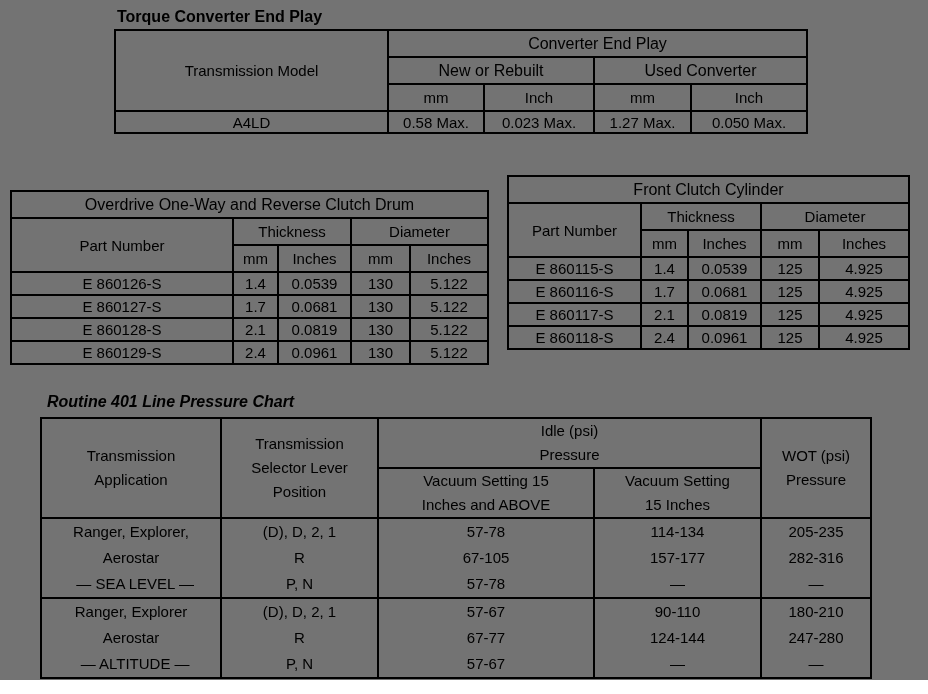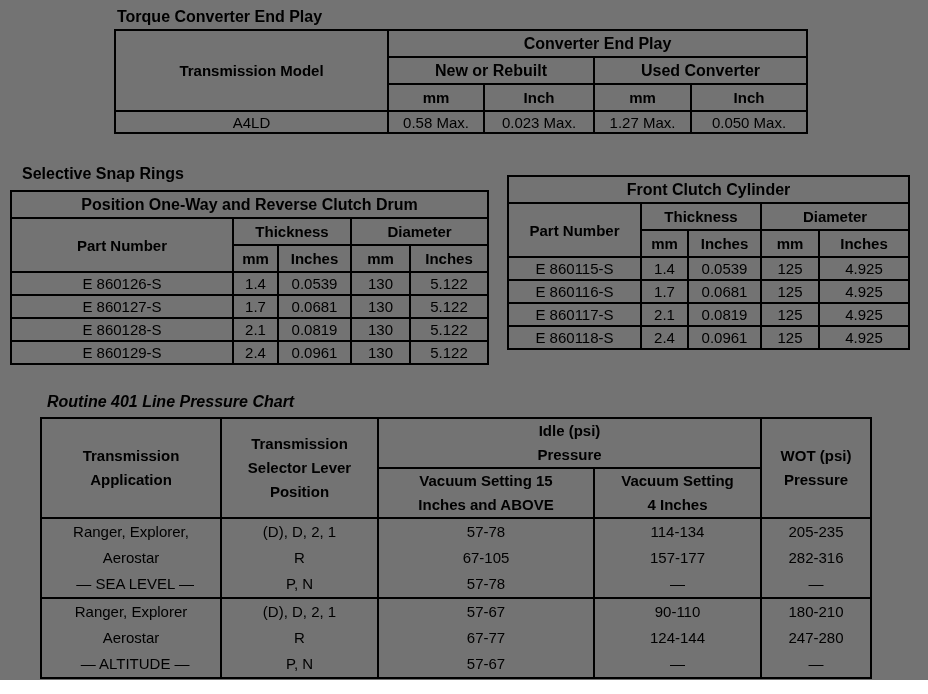--- a/index.html
+++ b/index.html
@@ -7,21 +7,21 @@
     position:relative; width:928px; height:680px; background:#737373;
     color:#000000; font-family:"Liberation Sans", sans-serif;
     -webkit-font-smoothing:none;
   }
   .sec-title { position:absolute; font-weight:bold; font-size:16px; white-space:nowrap; }
   table.tbl { position:absolute; border-collapse:collapse; table-layout:fixed; }
   .tbl td {
     border:2px solid #000000; font-size:15px; text-align:center;
     vertical-align:middle; padding:0 2px; overflow:hidden;
   }
-  .b { font-weight:bold; }
+  .b { font-weight:normal; }
   .bt { vertical-align:bottom; padding-bottom:2px; }
   .lft { text-align:left; padding-left:5px; }
   .pre { white-space:pre-line; }
   .noR { border-right-style:hidden; }
   .h25 { height:25px; }
   .h20 { height:20px; }
   .h21 { height:21px;border-radius:9px; }
   .h46 { height:46px;margin-left:28px; }
   .h76 { height:76px; }
   #t1 td.ttl, #t2L td.ttl, #t2R td.ttl { font-size:16px; }
@@ -61,33 +61,32 @@
     <tr>
       <td class="h20">A4LD</td>
       <td class="h20">0.58 Max.</td>
       <td class="h20">0.023 Max.</td>
       <td class="h20">1.27 Max.</td>
       <td class="h20">0.050 Max.</td>
     </tr>
   </tbody>
     </table>
 
-  <div class="sec-title" style="left:22px; top:165px;">Selective Snap Rings</div>
 
   <table class="tbl" id="t2L" style="left:10px; top:190px;">
     <colgroup>
       <col style="width:222px">
         <col style="width:45px">
         <col style="width:73px">
       <col style="width:59px">
         <col style="width:78px">
     </colgroup>
     <tbody>
         <tr>
-      <td colspan="5" class="b ttl h25">Position One-Way and Reverse Clutch Drum</td>
+      <td colspan="5" class="b ttl h25">Overdrive One-Way and Reverse Clutch Drum</td>
     </tr>
     <tr>
       <td rowspan="2" class="b bt">Part Number</td>
       <td colspan="2" class="b h25">Thickness</td>
       <td colspan="2" class="b h25">Diameter</td>
     </tr>
     <tr>
       <td class="b h25">mm</td>
       <td class="b h25">Inches</td>
       <td class="b h25">mm</td>
@@ -197,21 +196,21 @@
 Position</td>
       <td colspan="2" class="b pre h46 hd">Idle (psi)
 Pressure</td>
       <td rowspan="2" class="b bt pre hd">WOT (psi)
 Pressure</td>
     </tr>
     <tr>
       <td class="b bt pre h46 noR hd">Vacuum Setting 15
 Inches and ABOVE</td>
       <td class="b bt pre h46 hd">Vacuum Setting
-4 Inches</td>
+15 Inches</td>
     </tr>
     <tr>
       <td class="lft pre h76">Ranger, Explorer,
 Aerostar
 &nbsp;&nbsp;— SEA LEVEL —</td>
       <td class="lft pre h76">(D), D, 2, 1
 R
 P, N</td>
       <td class="pre h76">57-78
 67-105

